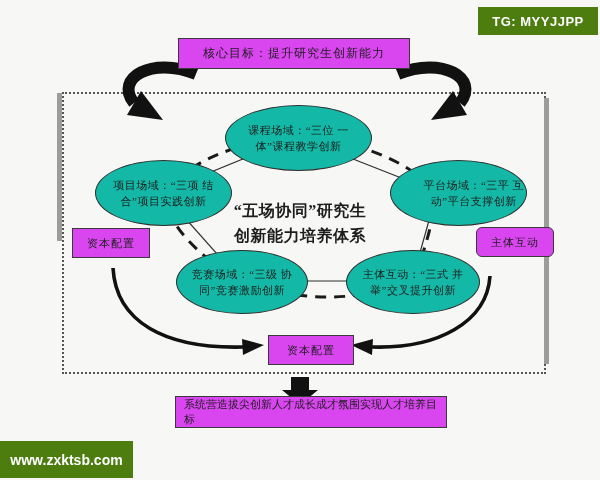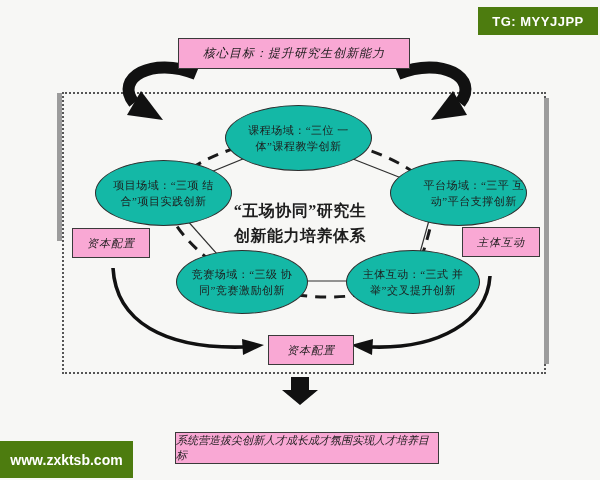--- a/index.html
+++ b/index.html
@@ -14,29 +14,29 @@
   .badge{
     background:#4d7c0f;color:#fff;
     font-family:"Liberation Sans", sans-serif;
     font-weight:bold;display:flex;align-items:center;justify-content:center;
     z-index:5;
   }
   .badge-tg{left:478px;top:7px;width:120px;height:28px;font-size:13px;letter-spacing:.5px;}
   .badge-www{left:0;top:441px;width:133px;height:37px;font-size:14px;}
   
   .box{
-    background:#f9a8d4;border:1.5px solid #3a3a3a;
+    background:#d946ef;border:1.5px solid #3a3a3a;
     display:flex;align-items:center;justify-content:center;
-    font-size:12px;letter-spacing:1px;z-index:3;font-style:italic;
+    font-size:12px;letter-spacing:1px;z-index:3;
   }
   .goal-box{left:178px;top:38px;width:230px;height:29px;}
   .capital-box{left:72px;top:228px;width:76px;height:28px;font-size:11px;}
-  .subject-box{left:462px;top:227px;width:76px;height:28px;font-size:11px;}
+  .subject-box{left:476px;top:227px;width:76px;height:28px;font-size:11px;border-radius:6px;}
   .habit-box{left:268px;top:335px;width:84px;height:28px;font-size:11px;}
-  .outcome-box{left:175px;top:432px;width:262px;height:30px;font-size:11px;letter-spacing:0;}
+  .outcome-box{left:175px;top:396px;width:262px;height:30px;font-size:11px;letter-spacing:0;padding-left:8px;}
   
   .system-frame{
     left:62px;top:92px;width:480px;height:278px;
     border:2px dotted #555;z-index:1;background:transparent;
   }
   .side-bar{background:#9c9c9c;z-index:1;}
   .side-bar-left{left:57px;top:93px;width:5px;height:148px;}
   .side-bar-right{left:544px;top:98px;width:5px;height:266px;}
   
   .ellipse{

